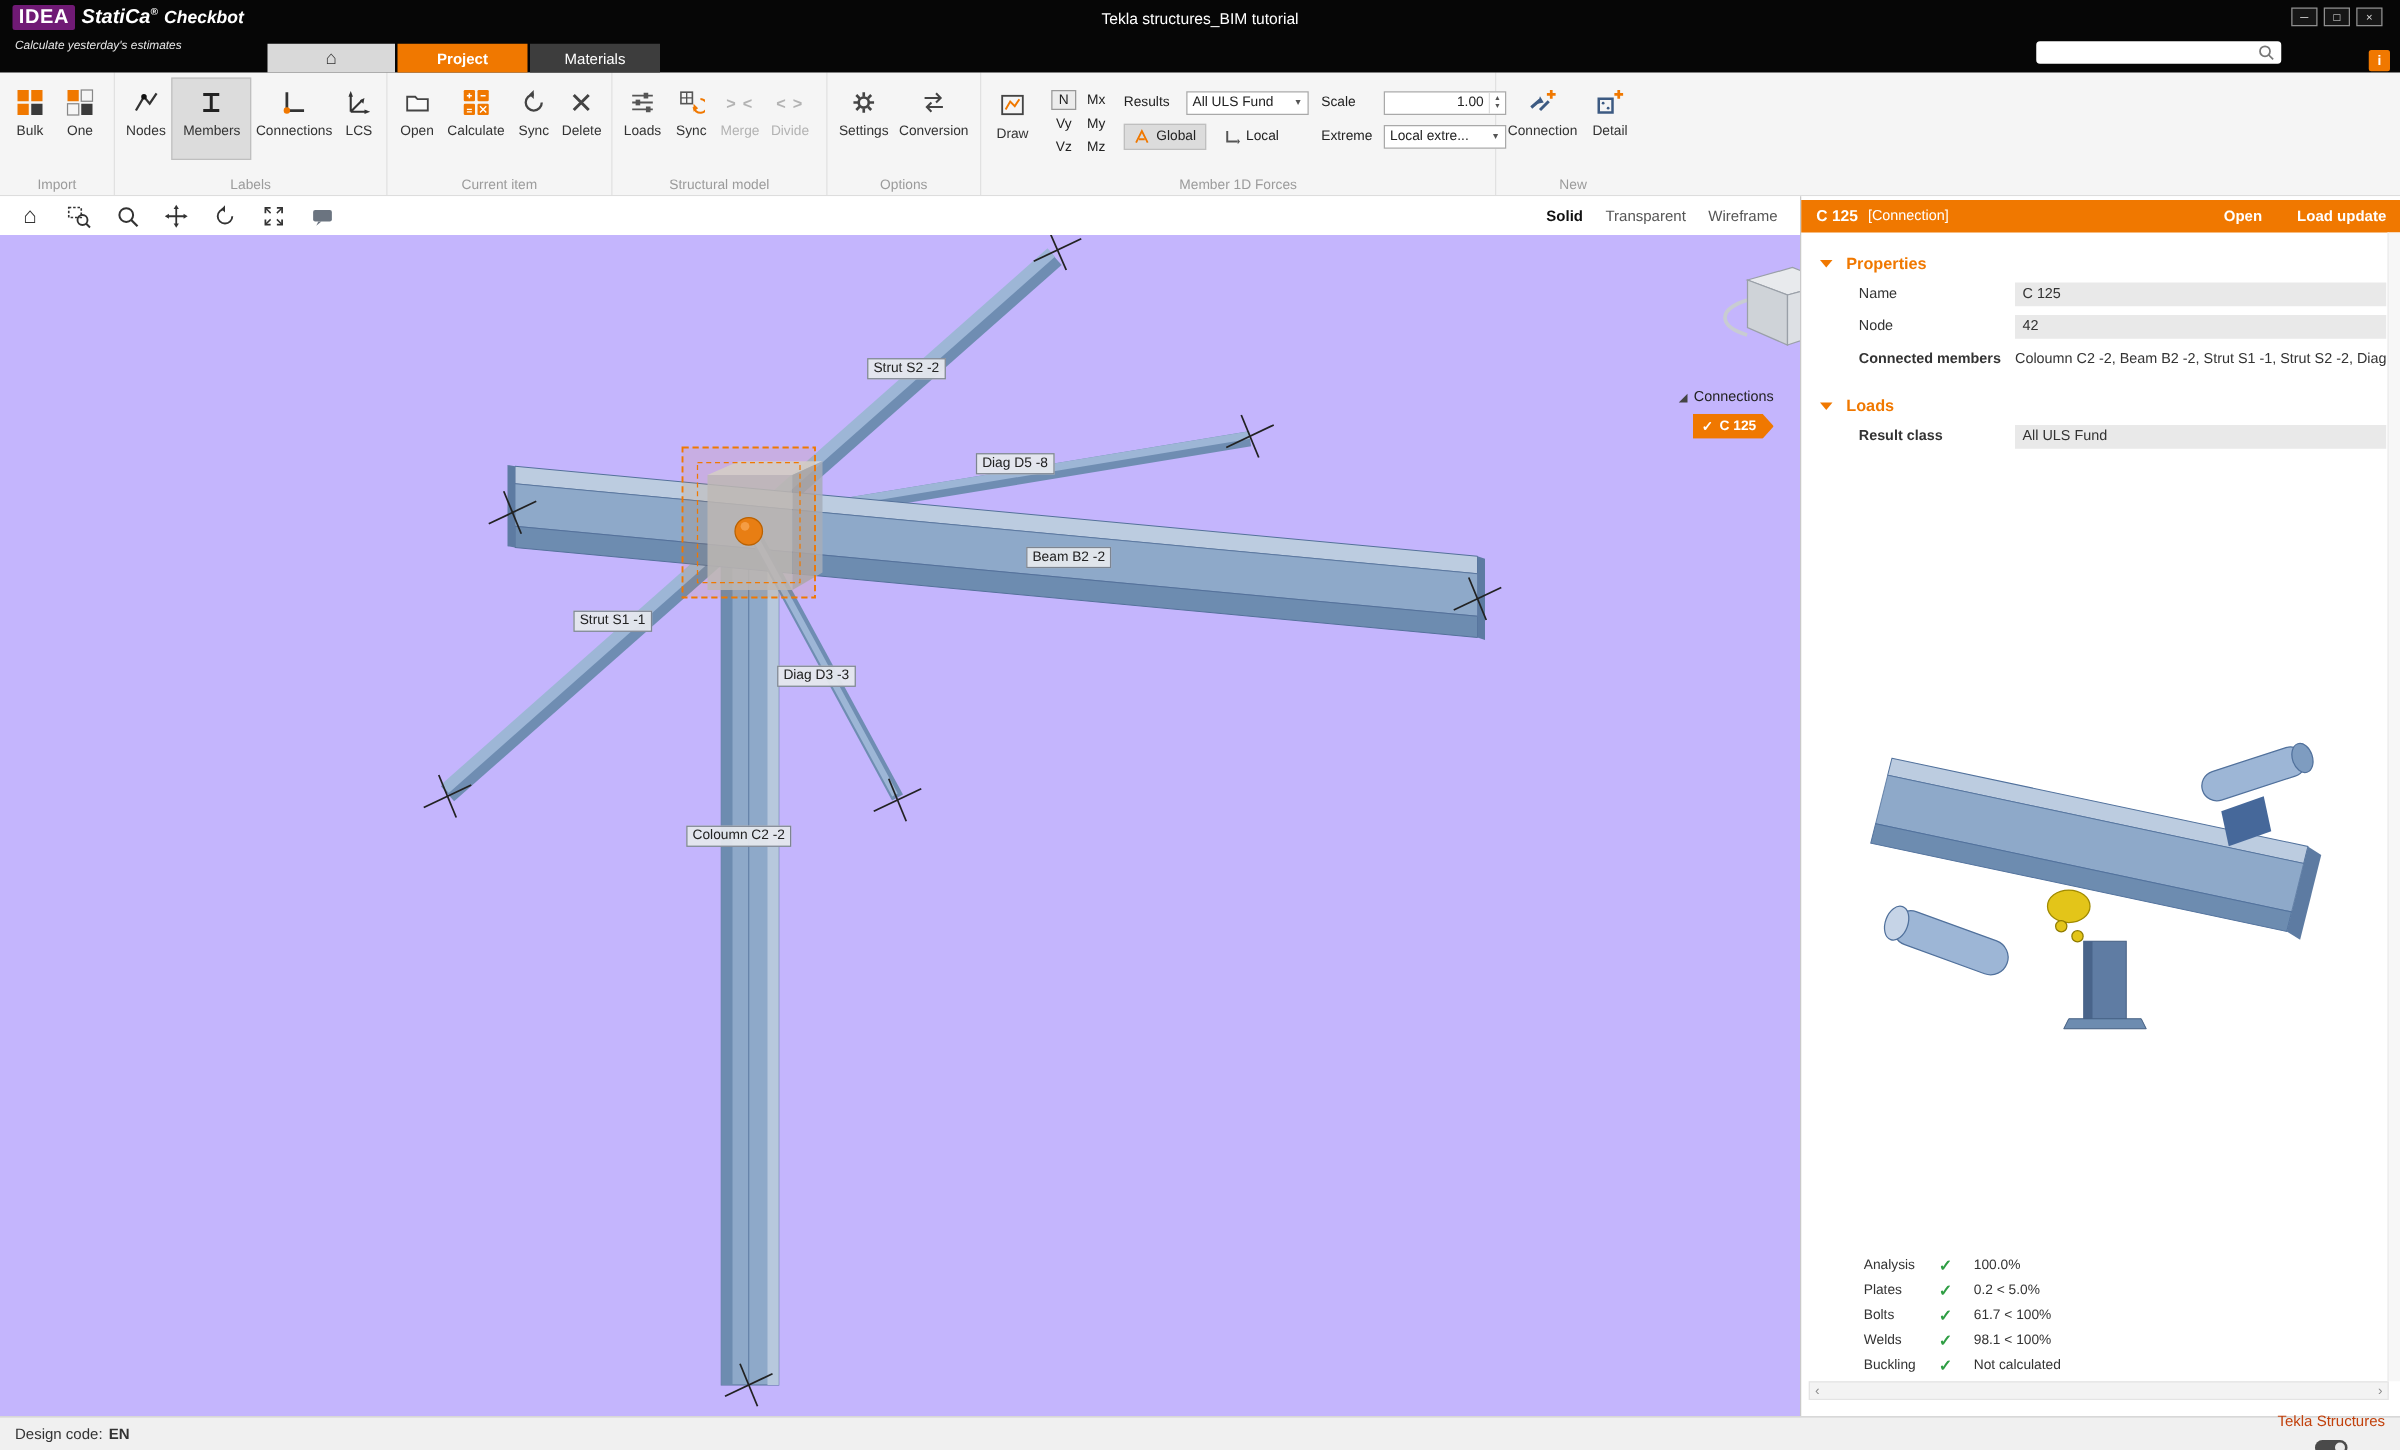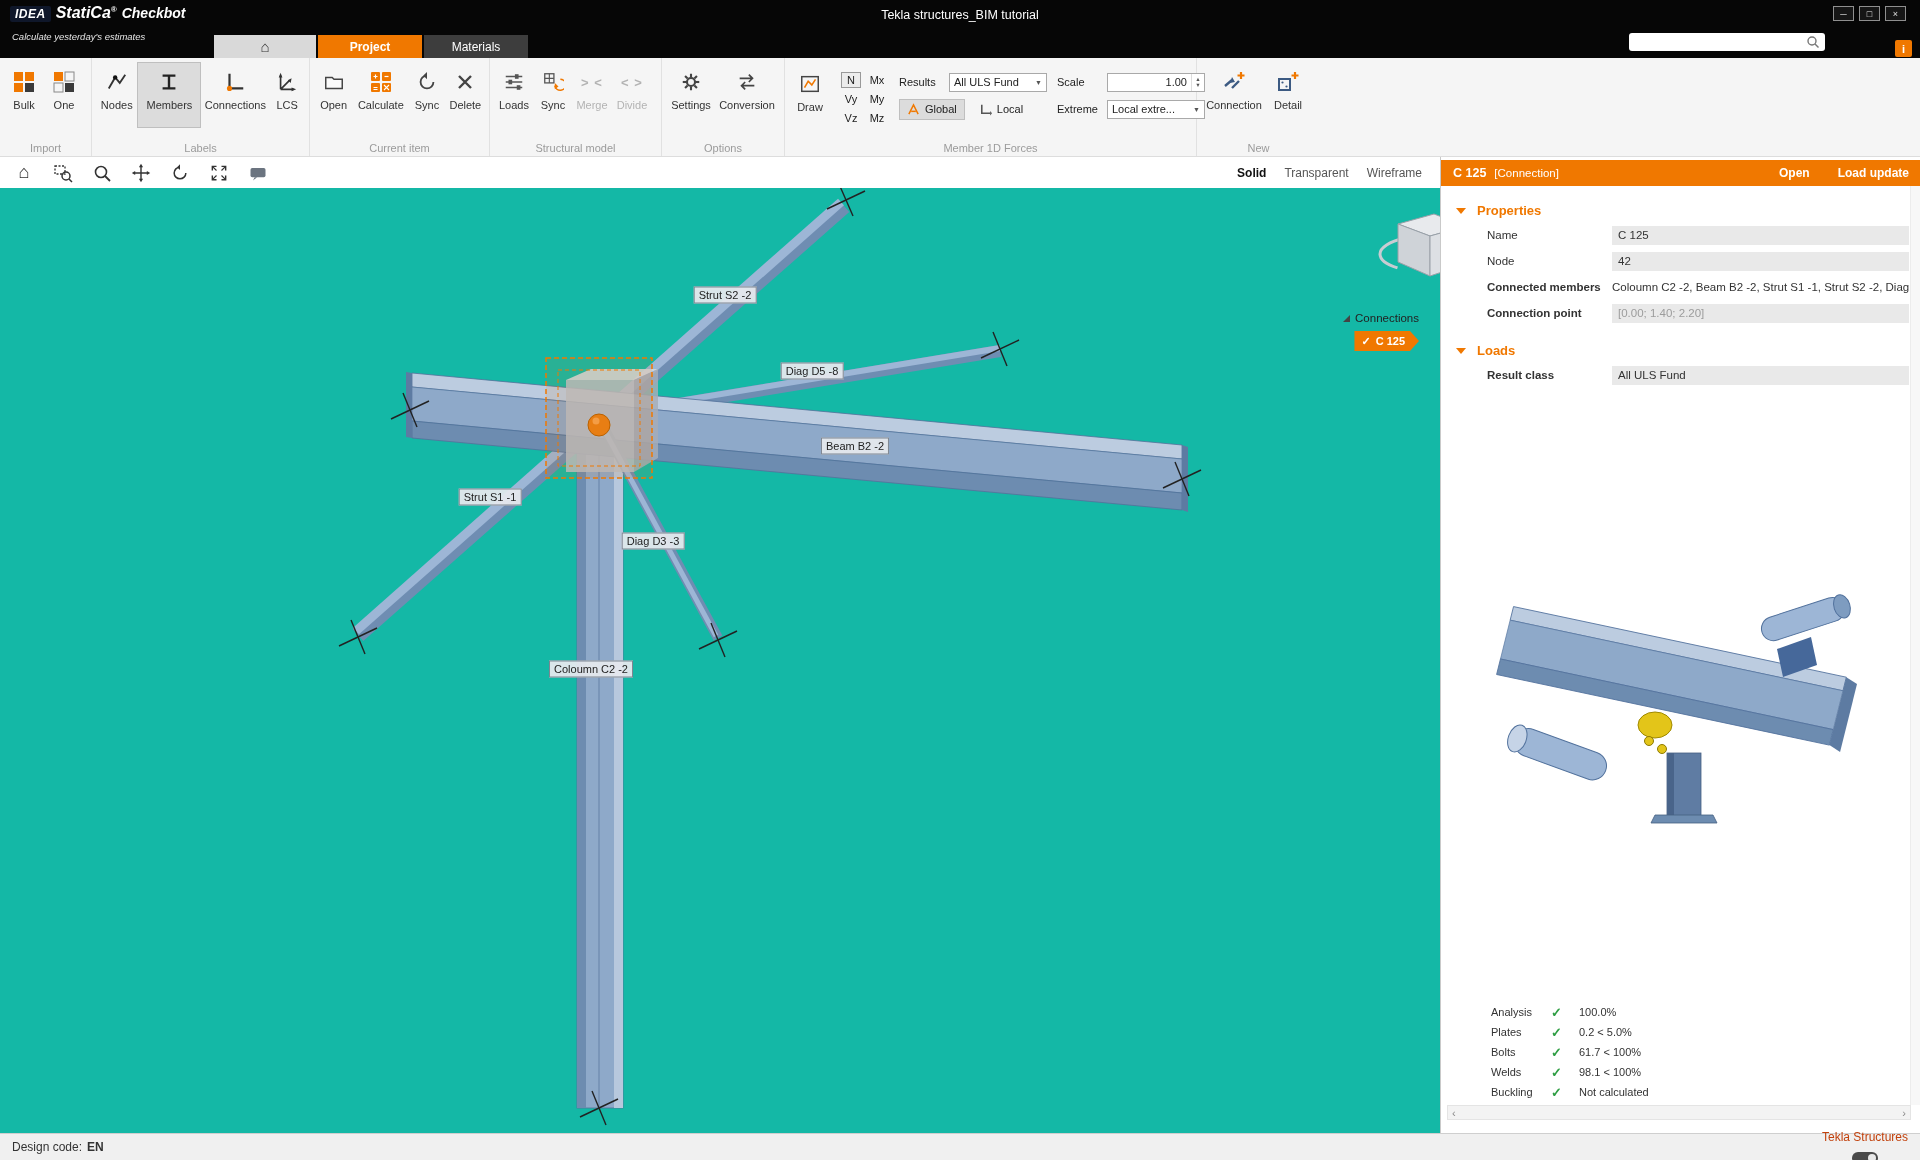--- a/index.html
+++ b/index.html
@@ -2,21 +2,21 @@
 <html><head>
 <meta charset="utf-8">
 <style>
   * { margin:0; padding:0; box-sizing:border-box; }
   html,body { width:1920px; height:1160px; overflow:hidden; font-family:"Liberation Sans",sans-serif; background:#fff; }
   .app { position:relative; width:1920px; height:1160px; }
 
   
   .header { position:absolute; top:0; left:0; width:1920px; height:58px; background:#060606; z-index:10; }
   .logo-wrap { position:absolute; left:10px; top:4px; display:flex; align-items:baseline; gap:5px; }
-  .logo-idea { background:#0f172a; color:#fff; font-weight:bold; font-style:italic; font-size:12px; padding:1px 5px; border-radius:2px; letter-spacing:.5px; }
+  .logo-idea { background:#701a75; color:#fff; font-weight:bold; font-size:16px; padding:1px 5px; border-radius:2px; letter-spacing:.5px; }
   .logo-statica { color:#fff; font-weight:bold; font-style:italic; font-size:16px; }
   .logo-reg { color:#fff; font-size:8px; vertical-align:super; }
   .app-name { color:#fff; font-style:italic; font-weight:bold; font-size:14px; }
   .tagline { position:absolute; left:12px; top:31px; color:#e6e6e6; font-style:italic; font-size:9.5px; }
   .window-title { position:absolute; top:8px; left:0; right:0; text-align:center; color:#fff; font-size:12.5px; }
   .win-controls { position:absolute; top:6px; right:14px; display:flex; gap:5px; }
   .win-btn { width:21px; height:15px; border:1px solid #8f8f8f; color:#e0e0e0; font-size:9px; display:flex; align-items:center; justify-content:center; background:#161616; cursor:default; }
   .search-box { position:absolute; top:33px; right:95px; width:196px; height:18px; background:#fff; border-radius:3px; display:flex; align-items:center; }
   .search-box input { flex:1; border:none; outline:none; background:transparent; font-size:11px; padding:0 6px; font-family:inherit; }
   .info-badge { position:absolute; top:40px; right:8px; width:17px; height:17px; background:#f07800; color:#fff; font-weight:bold; font-size:11px; display:flex; align-items:center; justify-content:center; border-radius:2px; }
@@ -52,21 +52,21 @@
   .spin { width:98px; height:19px; border:1px solid #a9a9a9; background:#fff; display:flex; align-items:center; font-size:11px; }
   .spin .val { flex:1; text-align:right; padding-right:4px; }
   .spin-arrows { width:13px; height:100%; display:flex; flex-direction:column; align-items:center; justify-content:center; font-size:5.5px; color:#555; border-left:1px solid #ddd; line-height:6px; }
 
   
   .vp-toolbar { position:absolute; top:157px; left:0; width:1440px; height:31px; background:#fff; display:flex; align-items:center; padding:0 12px; }
   .vp-icons { display:flex; gap:15px; align-items:center; }
   .vp-ic { width:24px; height:24px; display:flex; align-items:center; justify-content:center; cursor:default; }
   .vp-modes { margin-left:auto; display:flex; gap:18px; font-size:12px; color:#555; padding-right:6px; }
   .mode-active { color:#111; font-weight:bold; }
-  .scene-wrap { position:absolute; top:188px; left:0; width:1440px; height:945px; background:#14b8a6; overflow:hidden;padding-left:46px; }
+  .scene-wrap { position:absolute; top:188px; left:0; width:1440px; height:945px; background:#c4b5fd; overflow:hidden;padding-left:46px; }
   .member-label { position:absolute; transform:translate(-50%,-50%); background:rgba(229,232,237,.95); border:1px solid #7d8591; font-size:11px; color:#222; padding:0 4px; white-space:nowrap; line-height:15px; }
   .tree { position:absolute; top:124px; right:21px; text-align:right; }
   .tree-label { display:flex; align-items:center; justify-content:flex-end; gap:5px; font-size:11.5px; color:#222; }
   .tree-tri { width:0; height:0; border-style:solid; border-width:0 0 7px 7px; border-color:transparent transparent #444 transparent; }
   .conn-tag { margin-top:7px; display:inline-flex; align-items:center; gap:5px; background:#f07800; color:#fff; font-size:11px; font-weight:bold; height:20px; padding:0 14px 0 7px; clip-path:polygon(0 0, calc(100% - 9px) 0, 100% 50%, calc(100% - 9px) 100%, 0 100%); }
 
   
   .panel { position:absolute; top:157px; left:1440px; width:480px; height:976px; background:#fff; border-left:1px solid #c9c9c9; }
   .panel-header { position:absolute; top:3px; left:0; width:480px; height:26px; background:#f07800; color:#fff; display:flex; align-items:center; padding:0 12px; gap:8px; }
   .ph-title { font-weight:bold; font-size:12.5px; }
@@ -557,24 +557,20 @@
         <div class="prop-box">C 125</div>
       </div>
       <div class="prop-row">
         <span class="prop-label">Node</span>
         <div class="prop-box">42</div>
       </div>
       <div class="prop-row">
         <span class="prop-label bold">Connected members</span>
         <div class="prop-text">Coloumn C2 -2, Beam B2 -2, Strut S1 -1, Strut S2 -2, Diag</div>
       </div>
-      <div class="prop-row">
-        <span class="prop-label bold">Connection point</span>
-        <div class="prop-box muted">[0.00; 1.40; 2.20]</div>
-      </div>
 
       <div class="section-header">
         <span class="sec-tri"></span>
         <span>Loads</span>
       </div>
       <div class="prop-row">
         <span class="prop-label bold">Result class</span>
         <div class="prop-box">All ULS Fund</div>
       </div>
     </div>

